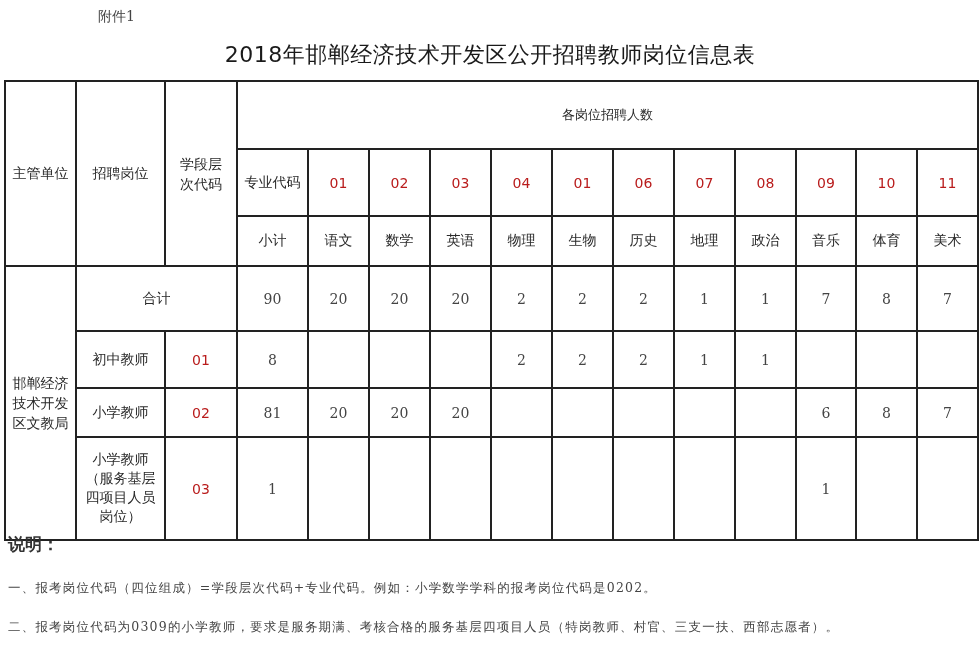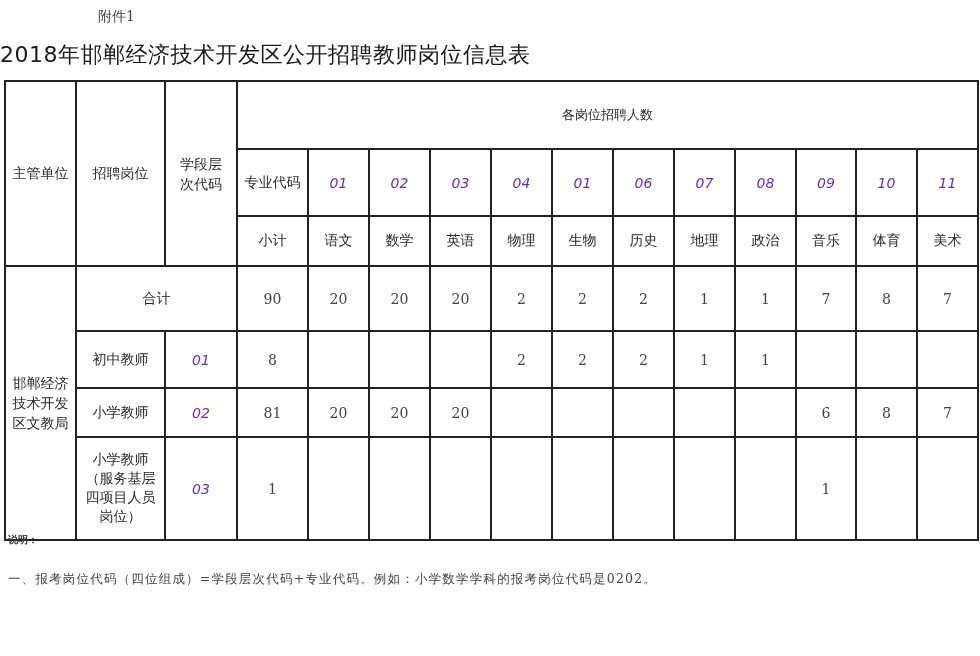--- a/index.html
+++ b/index.html
@@ -1,24 +1,24 @@
 <!DOCTYPE html>
 <html><head>
 <meta charset="utf-8">
 <style>
   html, body { margin:0; padding:0; background:#fff; }
   body { width:980px; height:656px; position:relative; overflow:hidden; font-family:"DejaVu Sans", sans-serif; color:#222; }
   .attach { position:absolute; left:98px; top:8px; font-family:"DejaVu Serif", serif; font-size:14px; color:#444; }
-  .title { position:absolute; left:0; width:980px; top:40px; text-align:left; font-size:22px; color:#1a1a1a; letter-spacing:0.5px; }
+  .title { position:absolute; left:0; width:980px; top:40px; text-align:center; font-size:22px; color:#1a1a1a; letter-spacing:0.5px; }
   table.grid { position:absolute; left:4px; top:80px; border-collapse:collapse; table-layout:fixed; }
   table.grid td { border:2px solid #222; text-align:center; vertical-align:middle; padding:0; font-size:14px; color:#2a2a2a; }
   table.grid td.num { font-family:"DejaVu Serif", serif; font-size:14px; color:#444; }
-  table.grid td.code { font-size:14px; color:#6d28d9;font-style:italic; }
+  table.grid td.code { font-size:14px; color:#b91c1c; }
   .notes { position:absolute; left:8px; top:533px; font-size:13px; color:#333; }
-  .notes .head { font-weight:bold; font-size:10px; margin-bottom:24px; }
+  .notes .head { font-weight:bold; font-size:17px; margin-bottom:24px; }
   .notes .line { font-family:"DejaVu Serif", serif; font-size:12.5px; color:#444; margin-bottom:22px; letter-spacing:1.2px; white-space:nowrap; }
 </style>
 </head>
 <body>
 
 <div class="attach">附件1</div>
 <div class="title">2018年邯郸经济技术开发区公开招聘教师岗位信息表</div>
 
 <table class="grid">
   <colgroup>
@@ -140,13 +140,14 @@
     <td class="num">1</td>
     <td class="num"></td>
     <td class="num"></td>
   </tr>
 </tbody>
   </table>
 
 <div class="notes">
   <div class="head">说明：</div>
   <div class="line">一、报考岗位代码（四位组成）=学段层次代码+专业代码。例如：小学数学学科的报考岗位代码是0202。</div>
+  <div class="line">二、报考岗位代码为0309的小学教师，要求是服务期满、考核合格的服务基层四项目人员（特岗教师、村官、三支一扶、西部志愿者）。</div>
 </div>
 
 </body></html>

